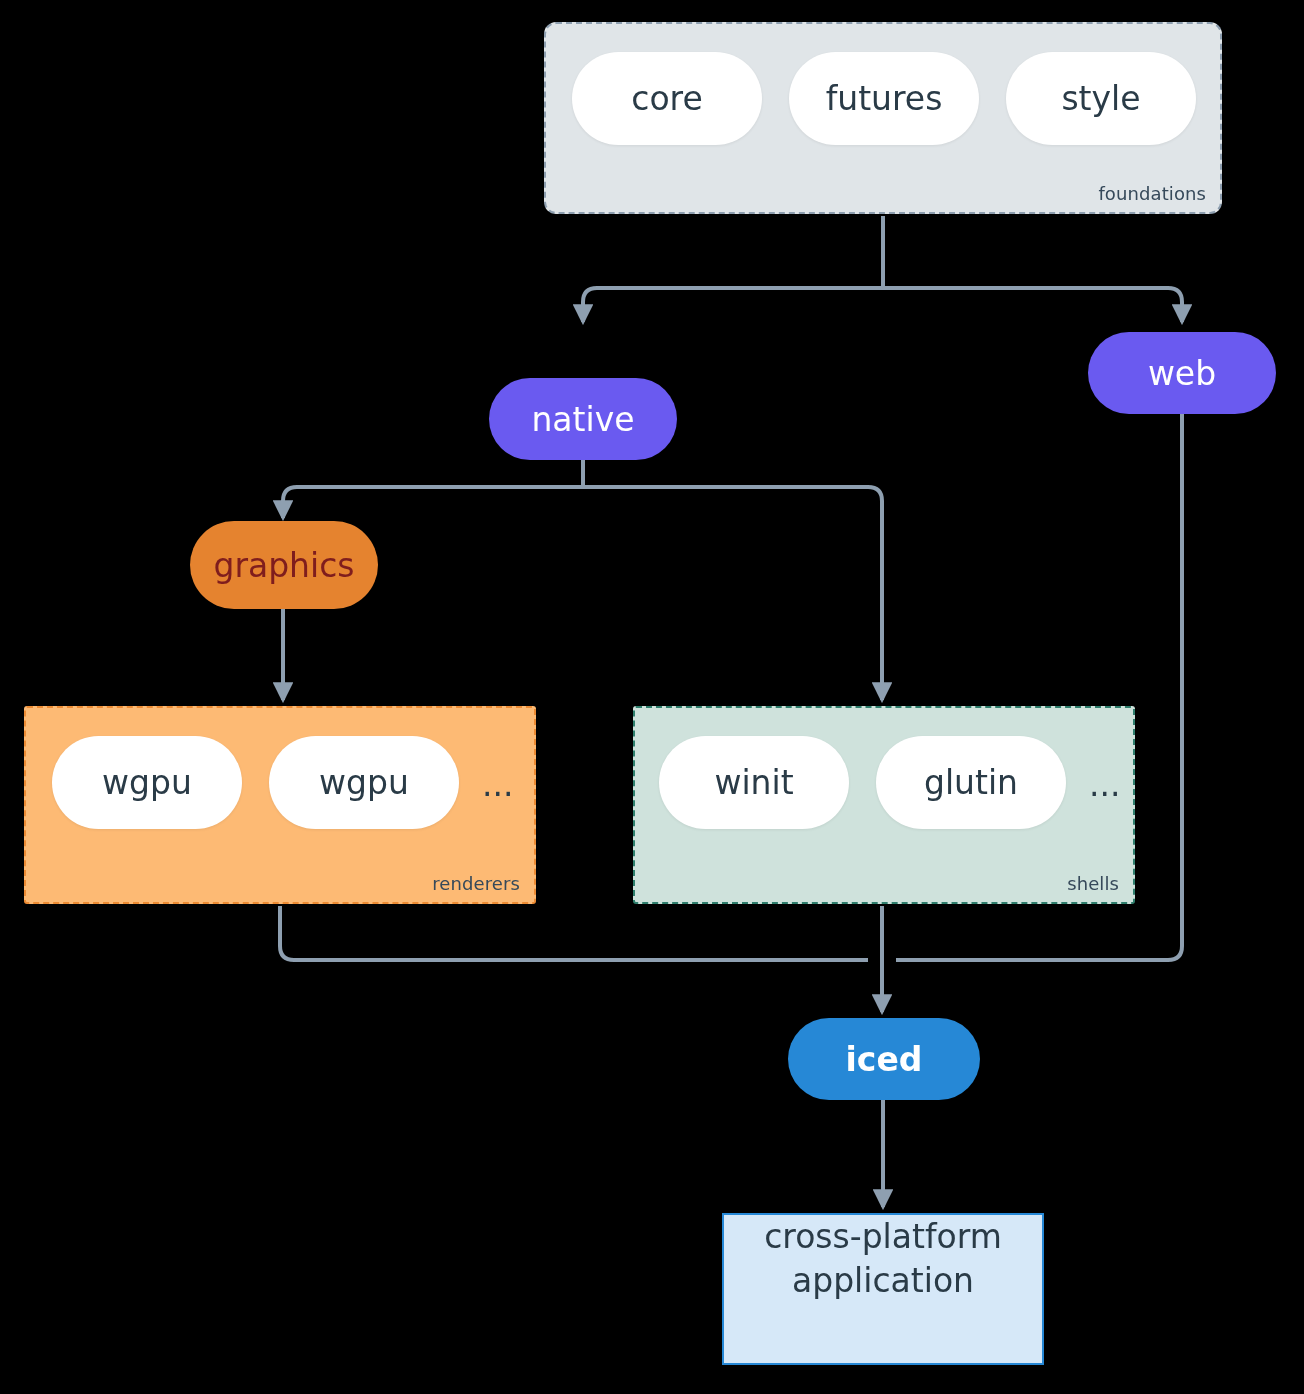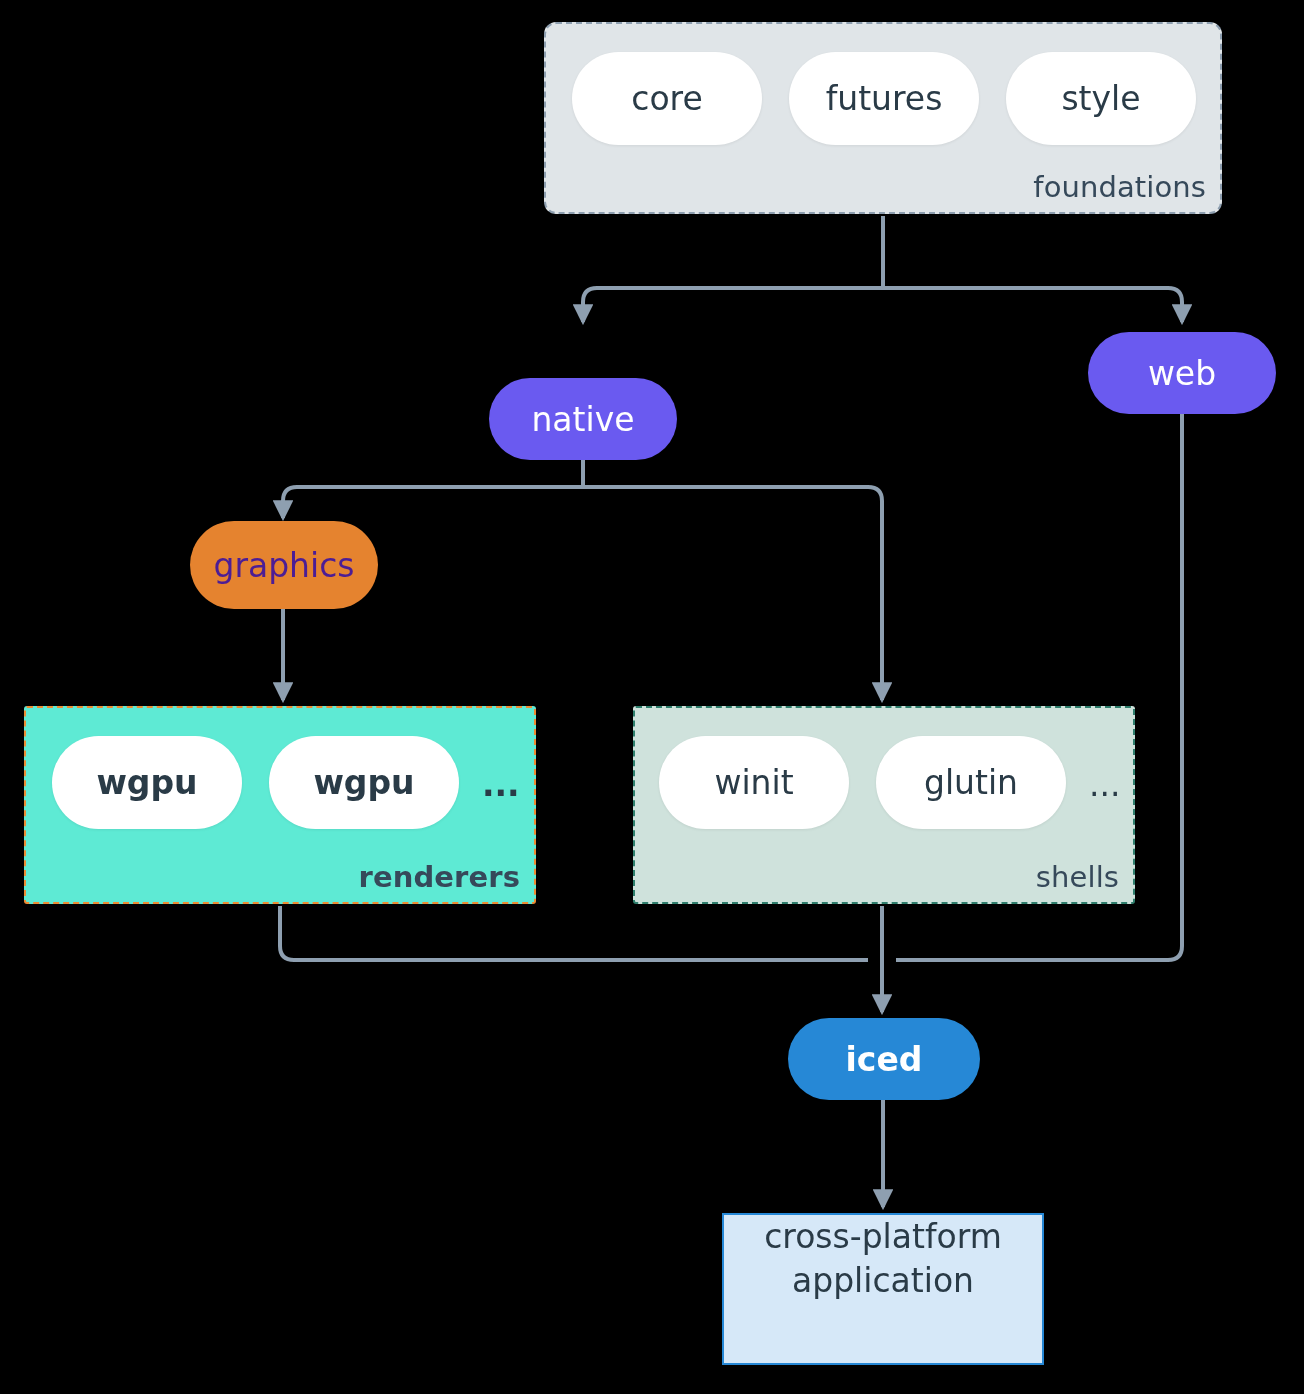--- a/index.html
+++ b/index.html
@@ -29,45 +29,44 @@
 
   
   .group {
     position: absolute;
     box-sizing: border-box;
   }
   .group-label {
     position: absolute;
     right: 14px;
     bottom: 8px;
-    font-size: 29px;
+    font-size: 18px;
     color: #36495a;
     letter-spacing: 0.1px;
     white-space: nowrap;
     margin-top: 40px;
   }
 
   .group-foundations {
     left: 544px;
     top: 22px;
     width: 678px;
     height: 192px;
     background: #e0e5e8;
     border: 2px dashed #8e9fb0;
     border-radius: 12px;
   }
   .group-renderers {
     left: 24px;
     top: 706px;
     width: 512px;
     height: 198px;
-    background: #5eead4;
+    background: #fdba74;
     border: 2px dashed #ed8b33;
     border-radius: 3px;
-    font-weight: bold;
   }
   .group-shells {
     left: 633px;
     top: 706px;
     width: 502px;
     height: 198px;
     background: #cfe2dc;
     border: 2px dashed #2f7f6d;
     border-radius: 3px;
   }
@@ -87,21 +86,21 @@
     background: #ffffff;
     color: #2a3b47;
     box-shadow: 0 1px 3px rgba(0,0,0,0.07);
   }
   .pill-purple {
     background: #6a5af0;
     color: #ffffff;
   }
   .pill-orange {
     background: #e5832f;
-    color: #4c1d95;
+    color: #7f1d1d;
   }
   .pill-blue {
     background: #2688d6;
     color: #ffffff;
     font-weight: bold;
   }
 
   .ellipsis {
     position: absolute;
     font-size: 33px;

